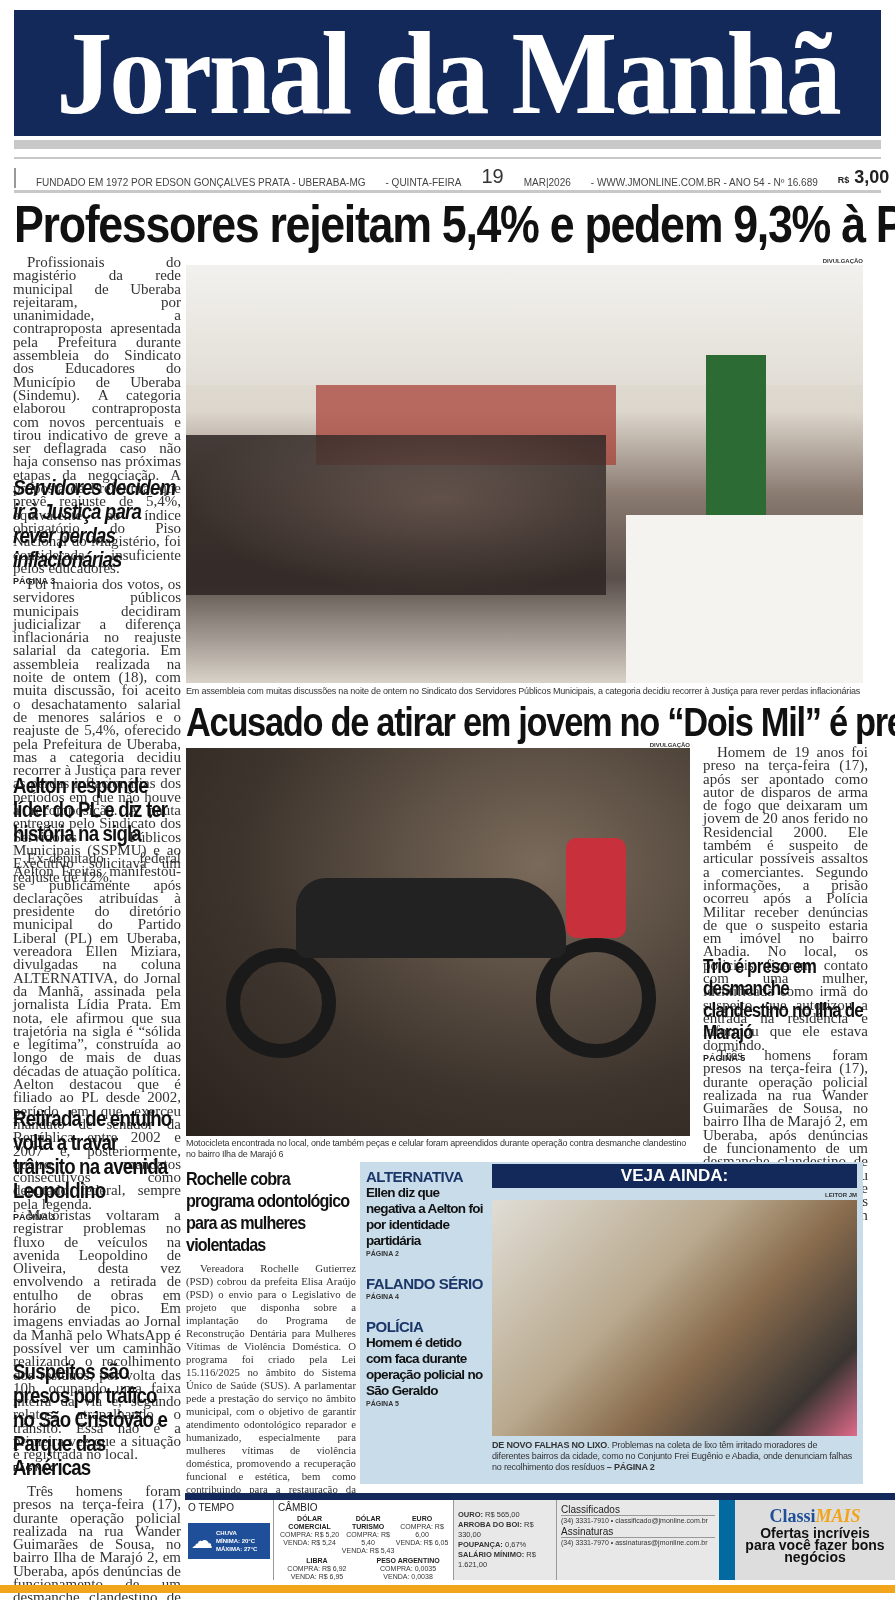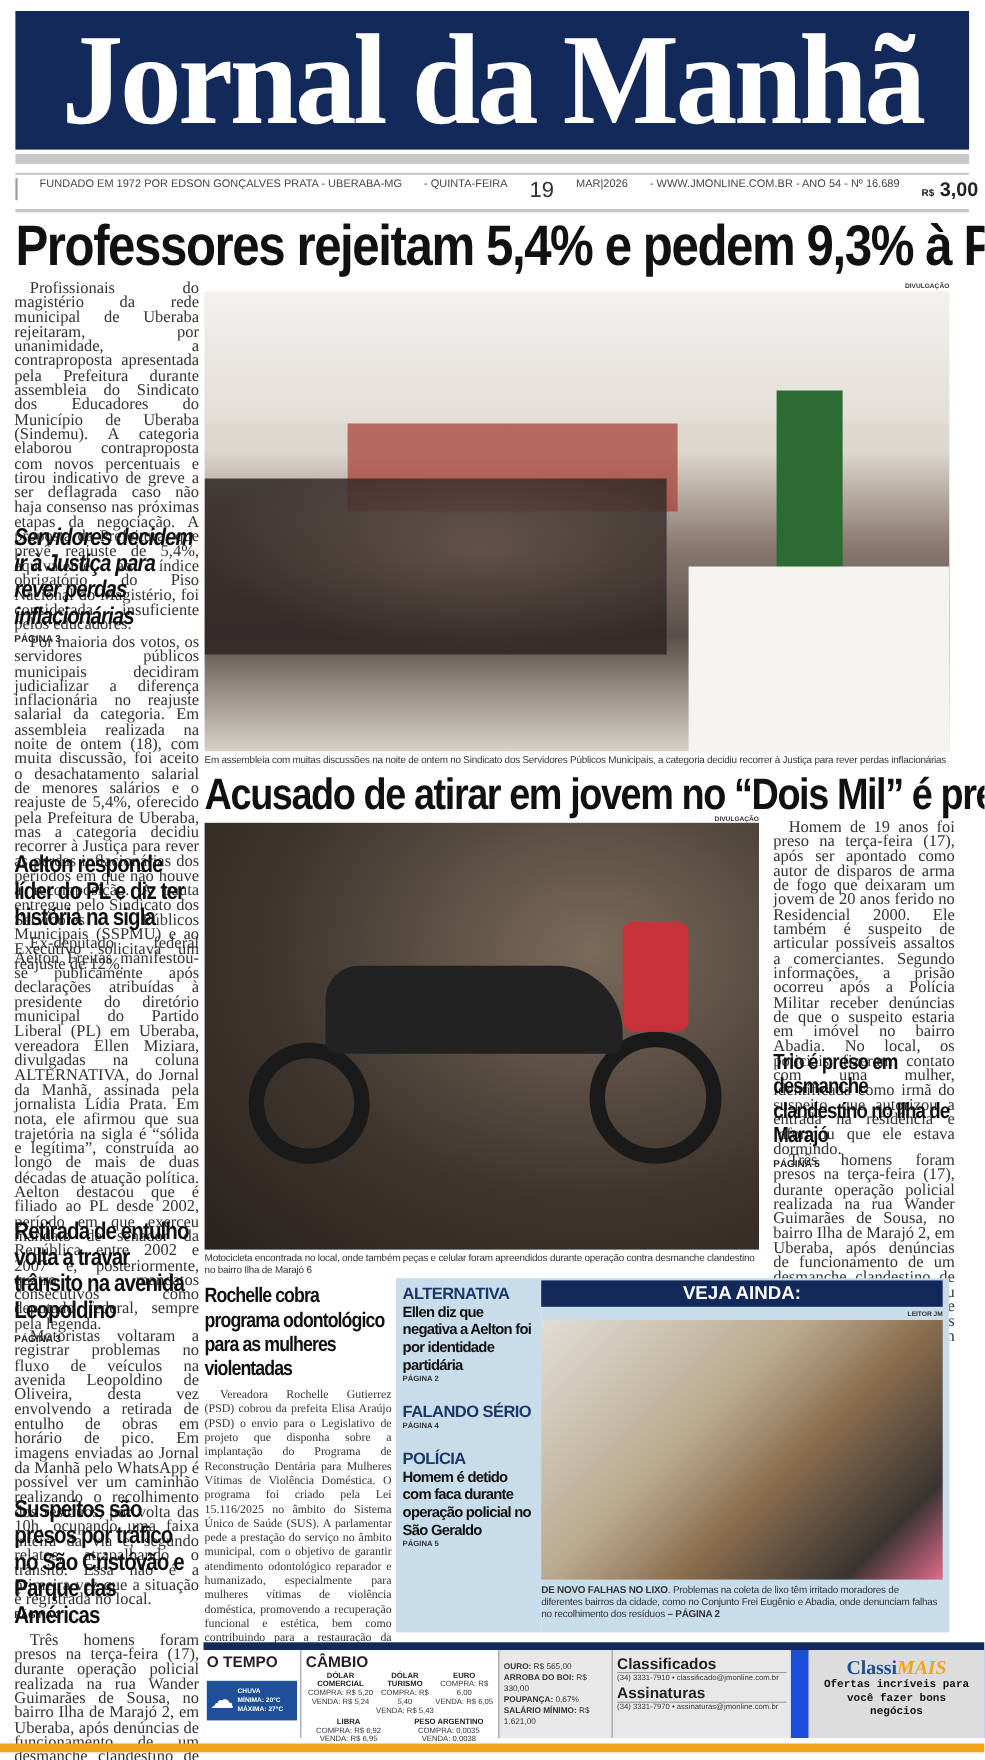--- a/index.html
+++ b/index.html
@@ -1,40 +1,40 @@
 <!DOCTYPE html>
 <html><head>
 <meta charset="utf-8">
 <style>
 *{box-sizing:border-box;margin:0;padding:0}
 body{width:895px;height:1600px;background:#fff;font-family:"Liberation Serif",serif;color:#222;position:relative;overflow:hidden}
 .abs{position:absolute}
 .masthead{left:14px;top:10px;width:867px;height:126px;background:#13295a;color:#fff;font-family:"Liberation Serif",serif;font-weight:bold;font-size:112px;line-height:126px;text-align:center;letter-spacing:-3px;transform-origin:center;}
 .masthead span{display:inline-block;transform:scaleY(1.05)}
 .grayline{left:14px;width:867px;background:#c8c8c8}
-.infobar{left:14px;top:162px;width:867px;height:26px;font-family:"Liberation Sans",sans-serif;font-size:10px;color:#444;display:flex;align-items:flex-start;gap:20px;white-space:nowrap}
+.infobar{left:14px;top:162px;width:867px;height:26px;font-family:"Liberation Sans",sans-serif;font-size:10px;color:#444;display:flex;align-items:flex-end;gap:20px;white-space:nowrap}
 .infobar .bldg{width:48px;height:20px;border:1px solid #999;background:repeating-linear-gradient(90deg,#bbb 0 2px,#fff 2px 5px)}
 .infobar .day{font-size:20px;color:#333}
 .infobar .price{font-weight:bold;font-size:18px;color:#222;margin-left:auto}
 .infobar .price small{font-size:9px}
 .headline{font-family:"Liberation Sans",sans-serif;font-weight:bold;color:#111;letter-spacing:-1.5px;transform:scaleX(.86);transform-origin:left top;white-space:nowrap}
 .body{font-family:"Liberation Serif",serif;font-size:15px;line-height:13.3px;color:#333;text-align:justify;text-indent:14px}
 .pagina{font-family:"Liberation Sans",sans-serif;font-weight:bold;font-size:9px;color:#222;margin-top:1px}
 .col-h{font-family:"Liberation Sans",sans-serif;font-weight:bold;font-size:22px;line-height:24px;color:#111;letter-spacing:-1px;transform:scaleX(.85);transform-origin:left top;width:118%;}
 .col-h.it{font-style:italic}
 .photo{overflow:hidden}
 .credit{font-family:"Liberation Sans",sans-serif;font-size:6px;font-weight:bold;color:#333;text-align:right}
 .caption{font-family:"Liberation Sans",sans-serif;font-size:9px;line-height:11px;color:#333;letter-spacing:-.2px}
 .veja-box{background:#c9dcea}
 .veja-sec{font-family:"Liberation Sans",sans-serif;font-weight:bold;font-size:15px;color:#1b3768;letter-spacing:-.5px}
 .veja-h{font-family:"Liberation Sans",sans-serif;font-weight:bold;font-size:13.5px;line-height:16px;color:#111;letter-spacing:-.7px}
 .veja-band{background:#13295a;color:#fff;font-family:"Liberation Sans",sans-serif;font-weight:bold;font-size:17px;text-align:center;line-height:24px}
 .footer{left:185px;top:1493px;width:710px;height:90px}
 .footer .topband{height:7px;background:#13295a}
-.ft-label{font-family:"Liberation Sans",sans-serif;font-weight:bold;font-size:14px;color:#222}
+.ft-label{font-family:"Liberation Sans",sans-serif;font-weight:normal;font-size:10px;color:#222}
 .ft-small{font-family:"Liberation Sans",sans-serif;font-size:7px;color:#333;line-height:8px;text-align:center}
 .ft-small b{font-weight:bold;color:#222}
 .orange{left:0;top:1585px;width:895px;height:8px;background:#f2a41b}
 </style>
 </head>
 <body>
 
 <div class="abs masthead"><span>Jornal da Manhã</span></div>
 <div class="abs grayline" style="top:140px;height:9px"></div>
 <div class="abs grayline" style="top:157px;height:2px"></div>
@@ -172,21 +172,21 @@
       <div><b>ARROBA DO BOI:</b><span> R$ 330,00</span></div>
       <div><b>POUPANÇA:</b><span> 0,67%</span></div>
       <div><b>SALÁRIO MÍNIMO:</b><span> R$ 1.621,00</span></div>
     </div>
     <div style="width:163px;padding:4px 4px;border-left:1px solid #999;font-family:'Liberation Sans',sans-serif;font-size:7px;color:#333">
       <div class="ft-label">Classificados</div>
       <div style="border-top:1px solid #999;padding-top:1px">(34) 3331-7910 • classificado@jmonline.com.br</div>
       <div class="ft-label" style="margin-top:2px">Assinaturas</div>
       <div style="border-top:1px solid #999;padding-top:1px">(34) 3331-7970 • assinaturas@jmonline.com.br</div>
     </div>
-    <div style="flex:1;background:#1d4ed8;padding-left:16px">
+    <div style="flex:1;background:#0369a1;padding-left:16px">
       <div style="background:#ddd;height:100%;text-align:center;padding-top:6px">
         <div style="font-family:'Liberation Serif',serif;font-weight:bold;font-size:18px;color:#1e4f98"><span>Classi</span><i style="color:#f2a41b">MAIS</i></div>
-        <div style="font-family:Liberation Mono, monospace;font-weight:bold;font-size:10px;line-height:12px;color:#111;padding:0 10px">Ofertas incríveis para você fazer bons negócios</div>
+        <div style="font-family:Liberation Sans, sans-serif;font-weight:bold;font-size:14px;line-height:12px;color:#111;padding:0 10px">Ofertas incríveis para você fazer bons negócios</div>
       </div>
     </div>
   </div>
 </div>
 <div class="abs orange"></div>
 
 </body></html>

